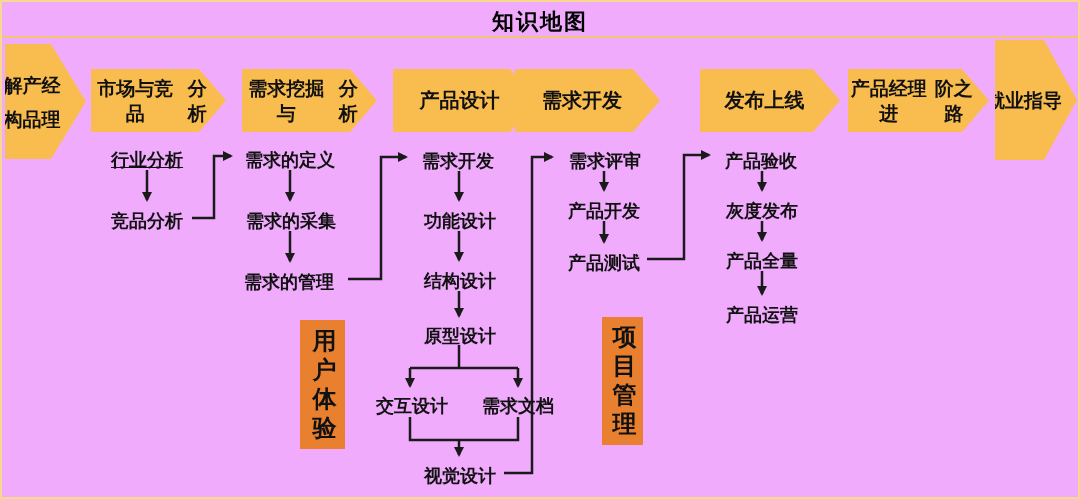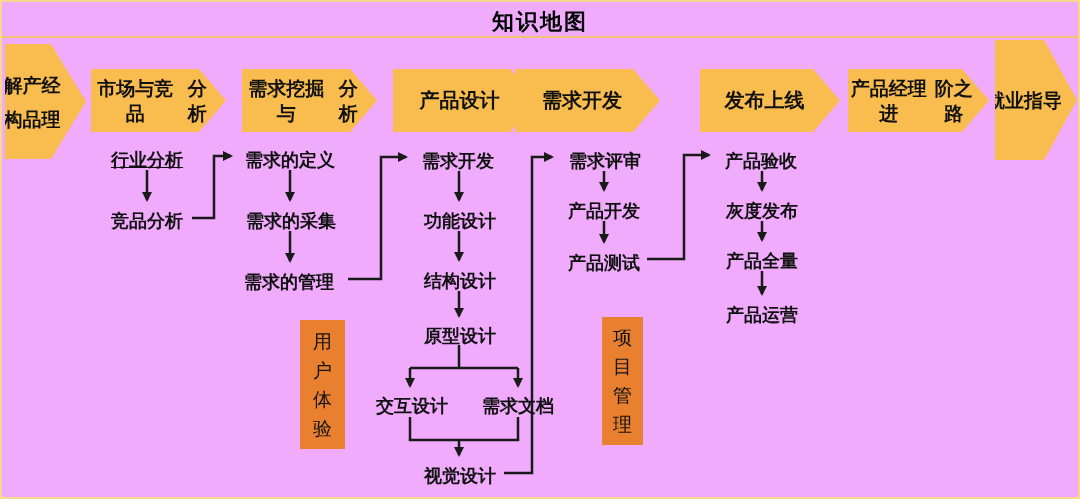--- a/index.html
+++ b/index.html
@@ -36,22 +36,22 @@
   }
   .node{
     position:absolute;z-index:2;transform:translateX(-50%);
     font-size:18px;font-weight:bold;white-space:nowrap;color:#111;
   }
   .sidebox{
     position:absolute;z-index:2;background:#E8802F;
     display:flex;justify-content:center;align-items:center;box-sizing:border-box;
   }
   .sidebox .vtxt{
-    width:20px;font-size:19px;font-weight:normal;line-height:29px;
-    text-align:center;word-break:break-all;color:#111;
+    width:20px;font-size:24px;font-weight:bold;line-height:29px;
+    text-align:right;word-break:break-all;color:#111;
   }
 </style>
 </head>
 <body>
 
 <div class="canvas">
 
   <div class="title">知识地图</div>
   <div class="separator"></div>
 

